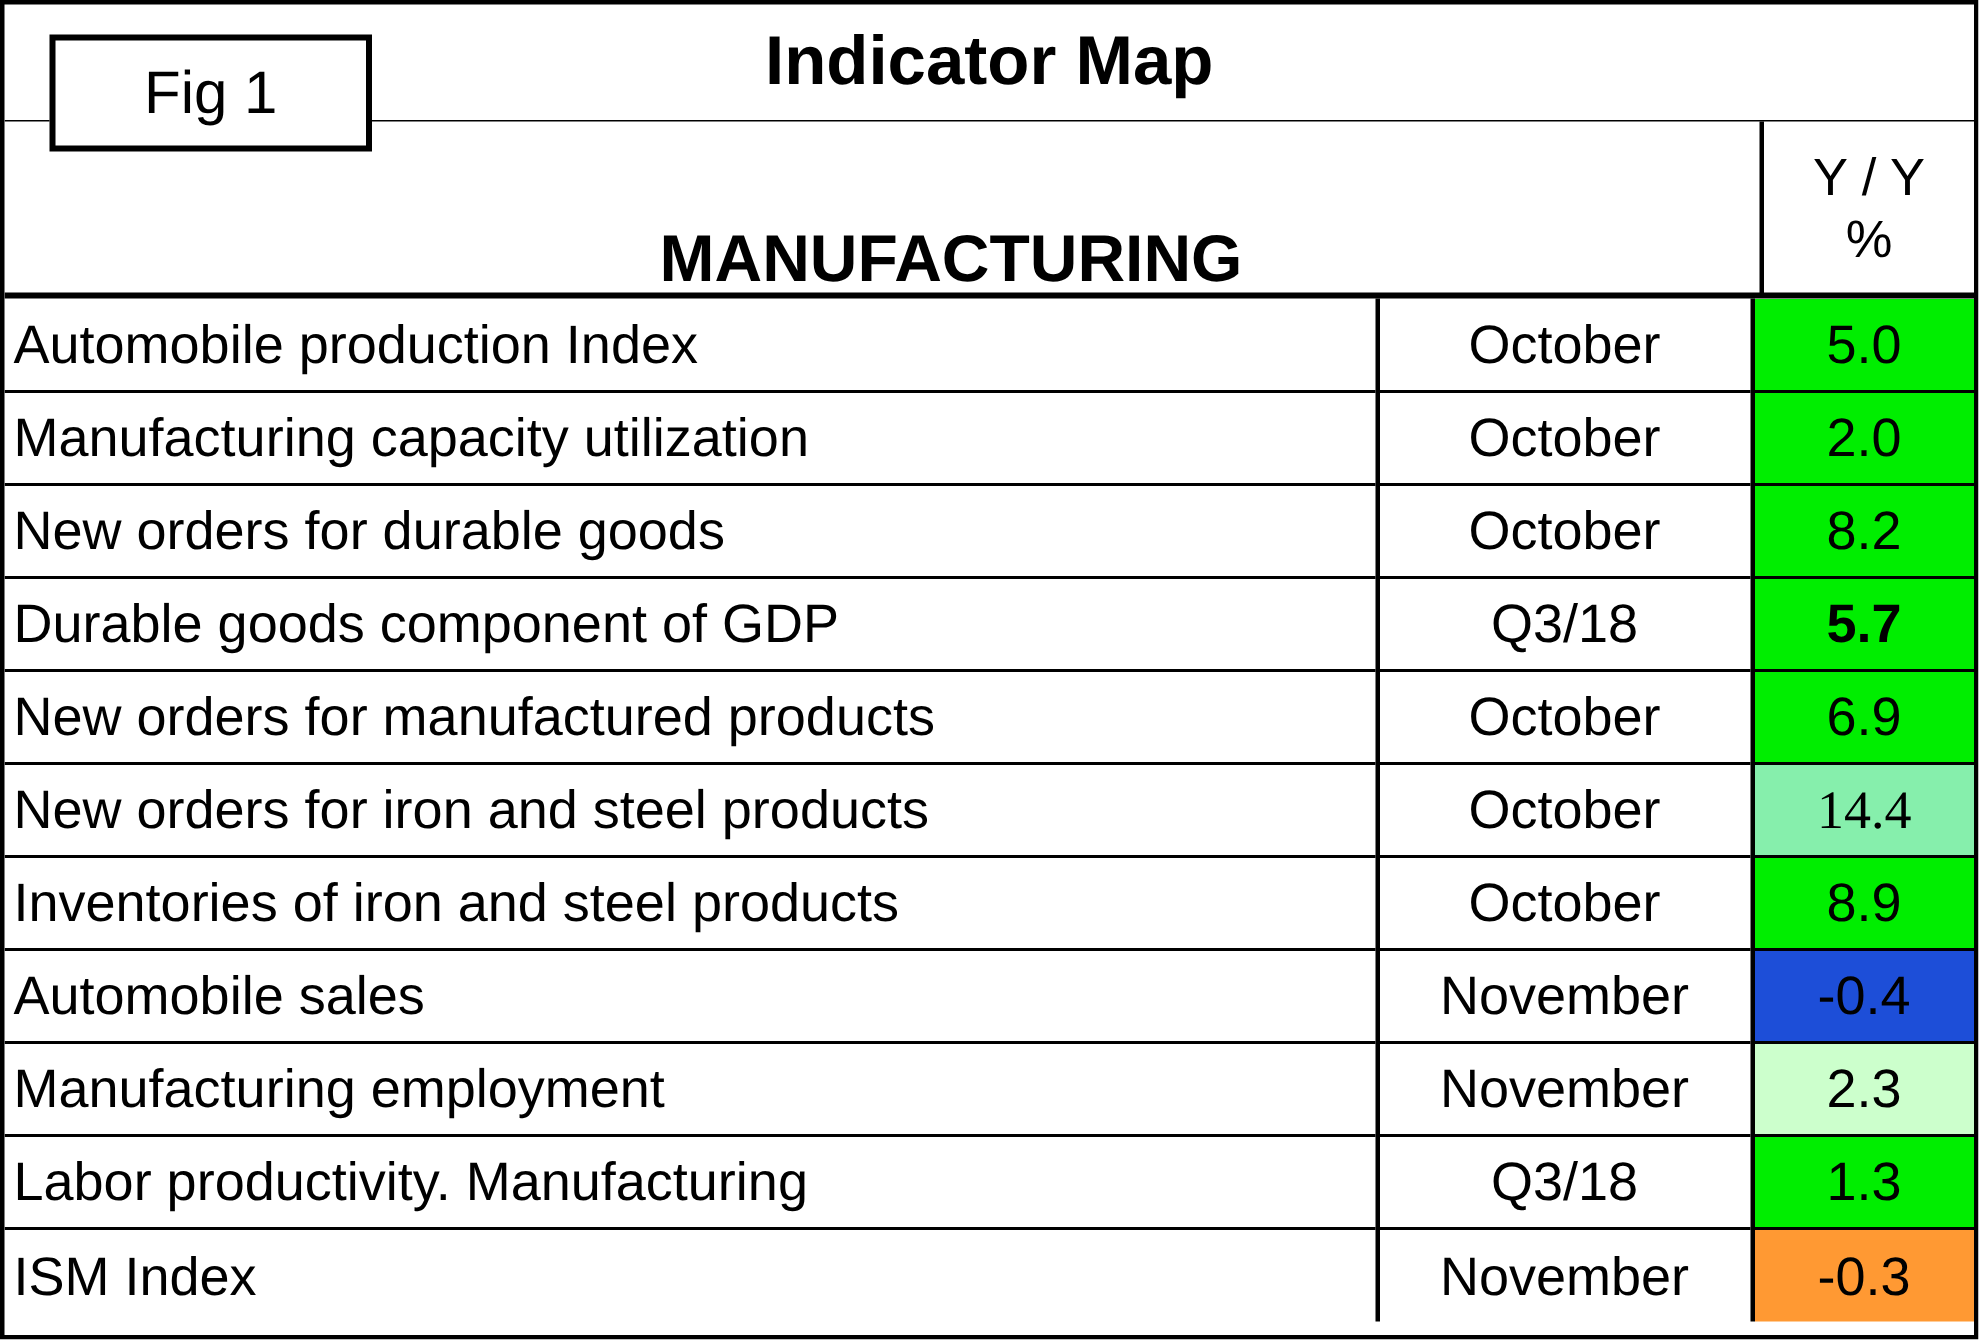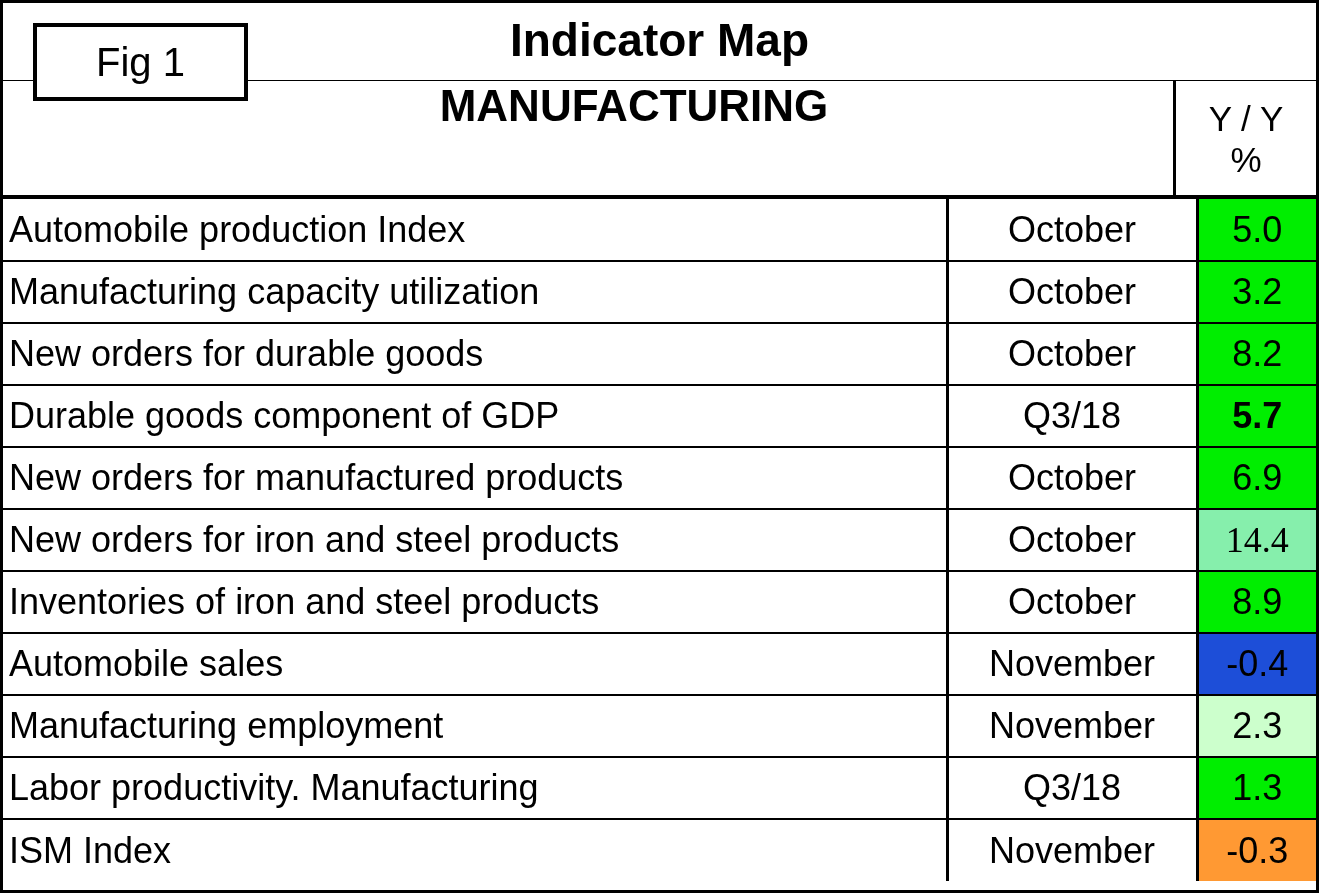--- a/index.html
+++ b/index.html
@@ -64,21 +64,21 @@
 
   .subhead-row {
     position: relative;
     height: 117px;
     box-sizing: border-box;
     display: flex;
   }
   .subhead-left {
     flex: 1 1 auto;
     display: flex;
-    align-items: flex-start;
+    align-items: flex-end;
     justify-content: center;
     box-sizing: border-box;
     padding-left: 32px;
   }
   .subhead-left span {
     font-size: 44px;
     font-weight: bold;
     padding-left: 60px;
   }
   .subhead-right {
@@ -113,21 +113,21 @@
   td.name {
     text-align: left;
     padding-left: 8px;
   }
   td.period {
     width: 250px;
     text-align: center;
     border-left: 3px solid #000000;
   }
   td.value {
-    width: 119px;
+    width: 148px;
     text-align: center;
     border-left: 3px solid #000000;
     border-right: 0;
   }
   tr:last-child td {
     border-bottom: 0;
   }
 </style>
 </head>
 <body>
@@ -155,21 +155,21 @@
   <table class="indicators">
     <tbody id="rows-body">
         <tr>
           <td class="name">Automobile production Index</td>
           <td class="period">October</td>
           <td class="value" style="background-color: rgb(0, 238, 0);">5.0</td>
         </tr>
         <tr>
           <td class="name">Manufacturing capacity utilization</td>
           <td class="period">October</td>
-          <td class="value" style="background-color: rgb(0, 238, 0);">3.2</td>
+          <td class="value" style="background-color: rgb(0, 238, 0);">2.0</td>
         </tr>
         <tr>
           <td class="name">New orders for durable goods</td>
           <td class="period">October</td>
           <td class="value" style="background-color: rgb(0, 238, 0);">8.2</td>
         </tr>
         <tr>
           <td class="name">Durable goods component of GDP</td>
           <td class="period">Q3/18</td>
           <td class="value" style="background-color: rgb(0, 238, 0); font-weight: bold;">5.7</td>

